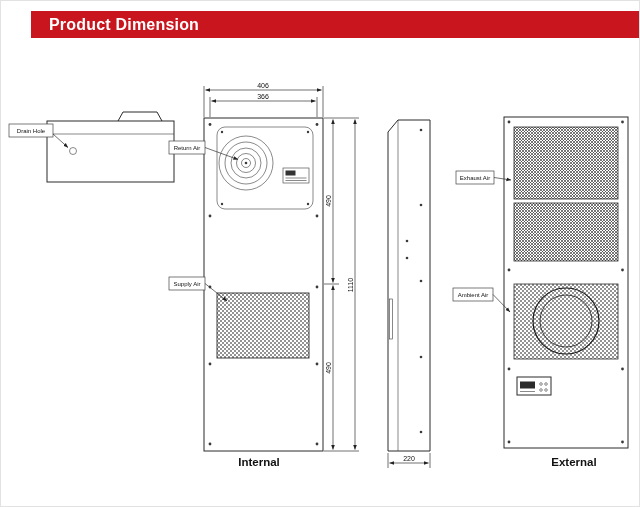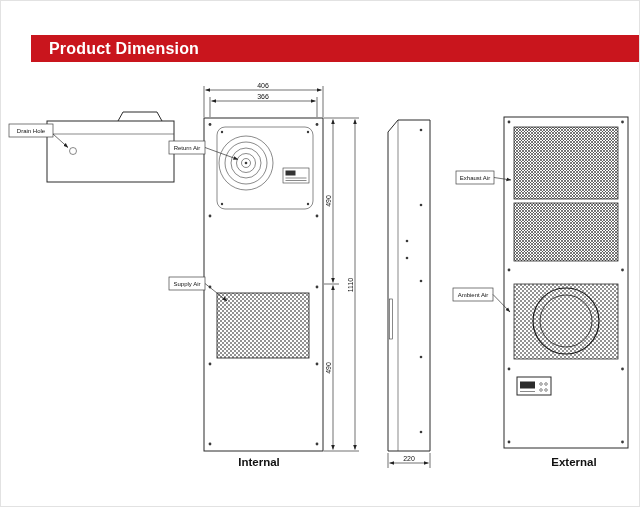--- a/index.html
+++ b/index.html
@@ -6,21 +6,20 @@
   .page{
     position:relative;width:640px;height:507px;background:#ffffff;
     border:1px solid #e2e2e2;box-sizing:border-box;overflow:hidden;
     font-family:"Liberation Sans","DejaVu Sans",sans-serif;
   }
   .header{
     position:absolute;left:30px;top:10px;width:608px;height:27px;
     background:#c9151d;color:#ffffff;display:flex;align-items:center;
     padding-left:18px;box-sizing:border-box;font-size:16px;font-weight:bold;
     letter-spacing:0.2px;
-    margin-top:24px;
   }
   svg.drawing{position:absolute;left:0;top:0;}
   .ln{stroke:#2a2a2a;stroke-width:1;fill:none;}
   .thin{stroke:#3a3a3a;stroke-width:0.6;fill:none;}
   .dim{stroke:#333333;stroke-width:0.7;fill:none;}
   .dimtxt{font-size:7px;fill:#111111;text-anchor:middle;}
   .lblbox{fill:#ffffff;stroke:#444444;stroke-width:0.7;}
   .lbltxt{font-size:6px;fill:#111111;text-anchor:middle;}
   .title{font-size:11.5px;font-weight:bold;fill:#111111;text-anchor:middle;}
   .screw{fill:#3a3a3a;stroke:none;}

